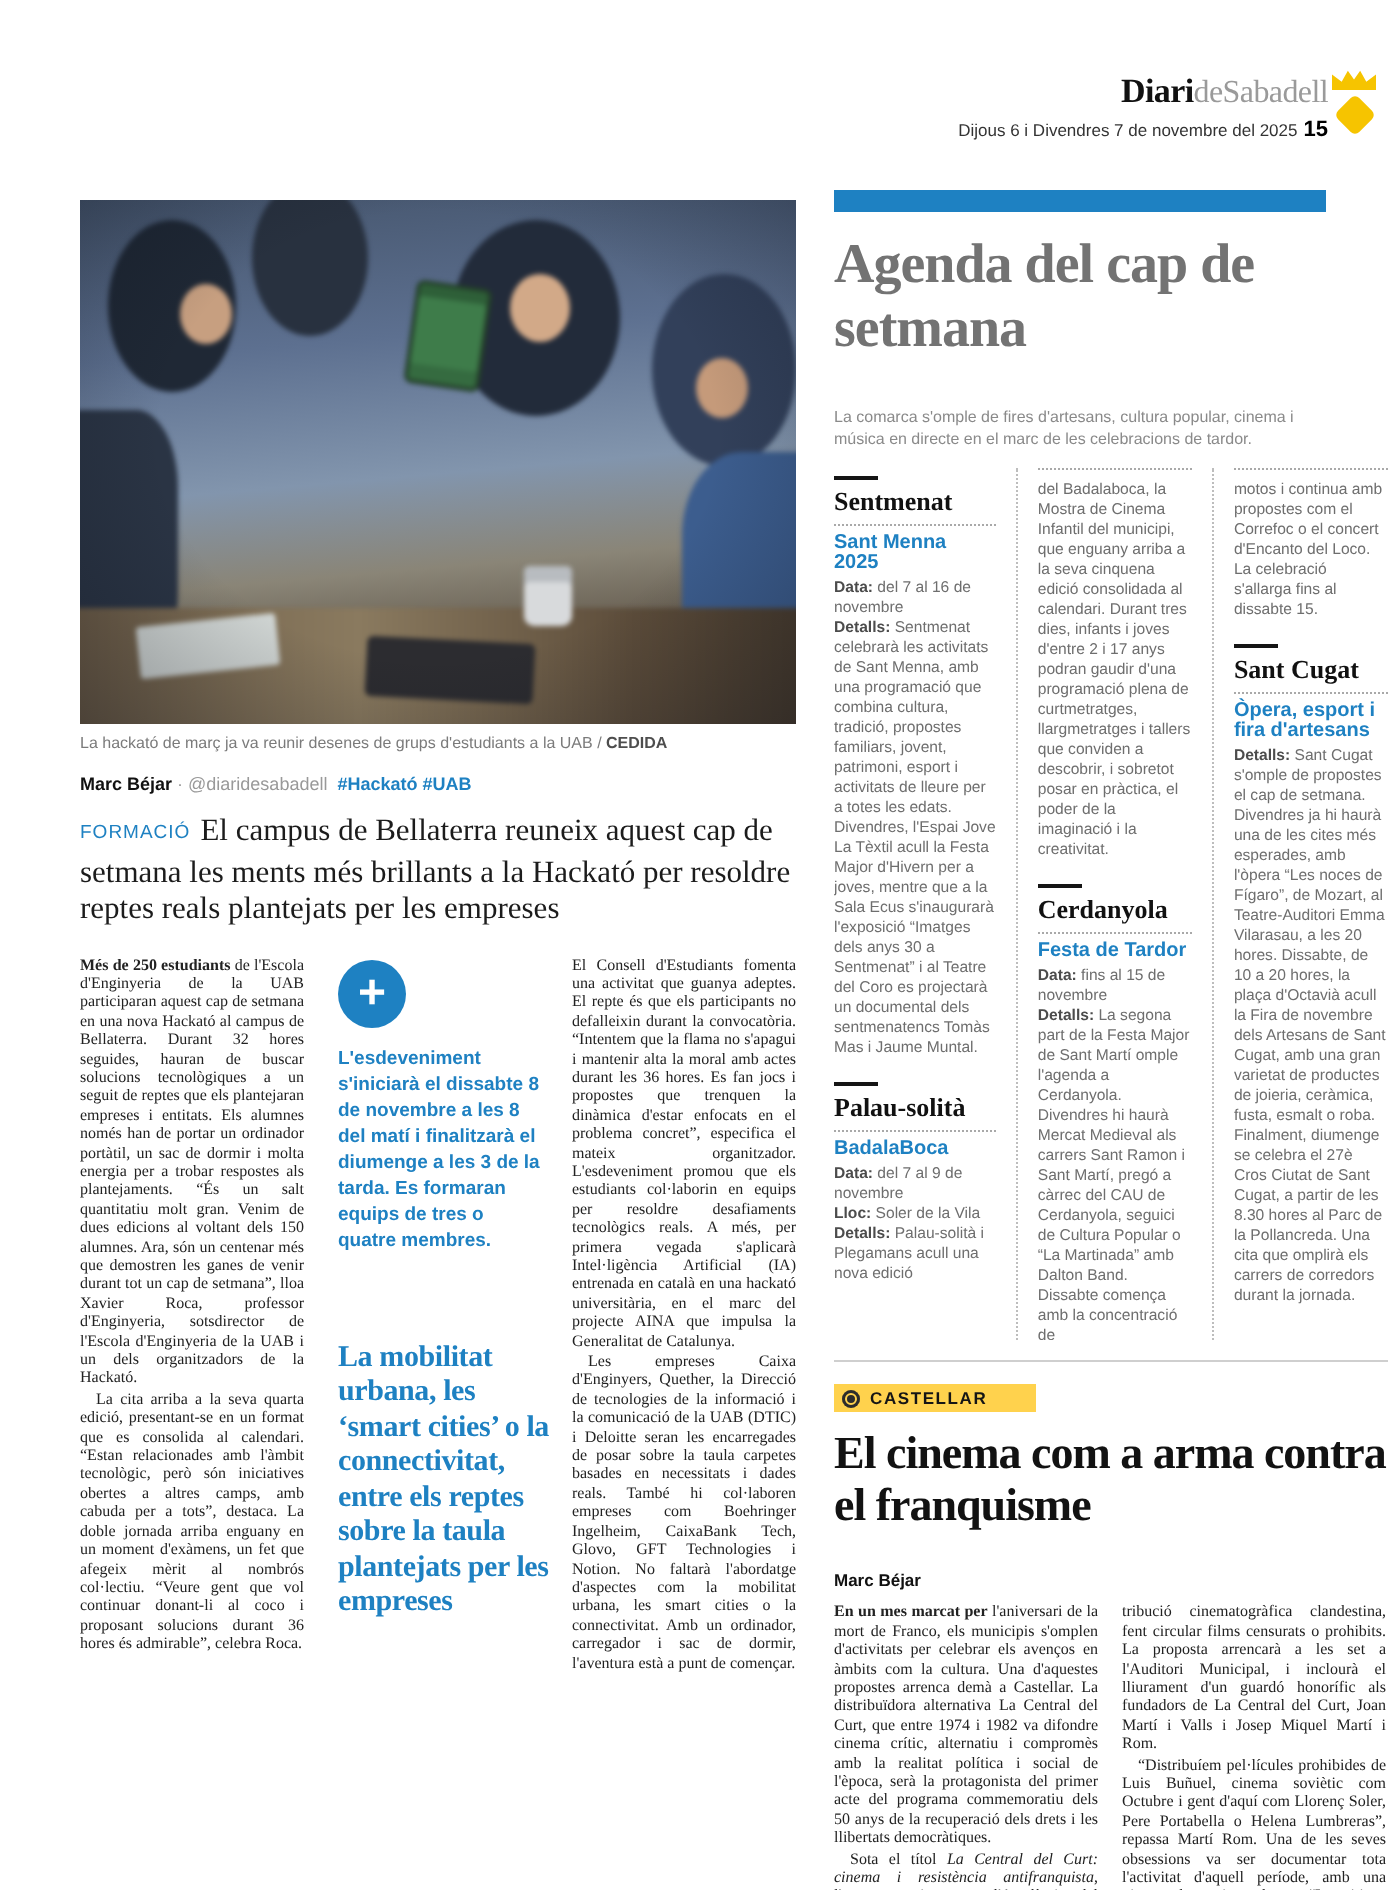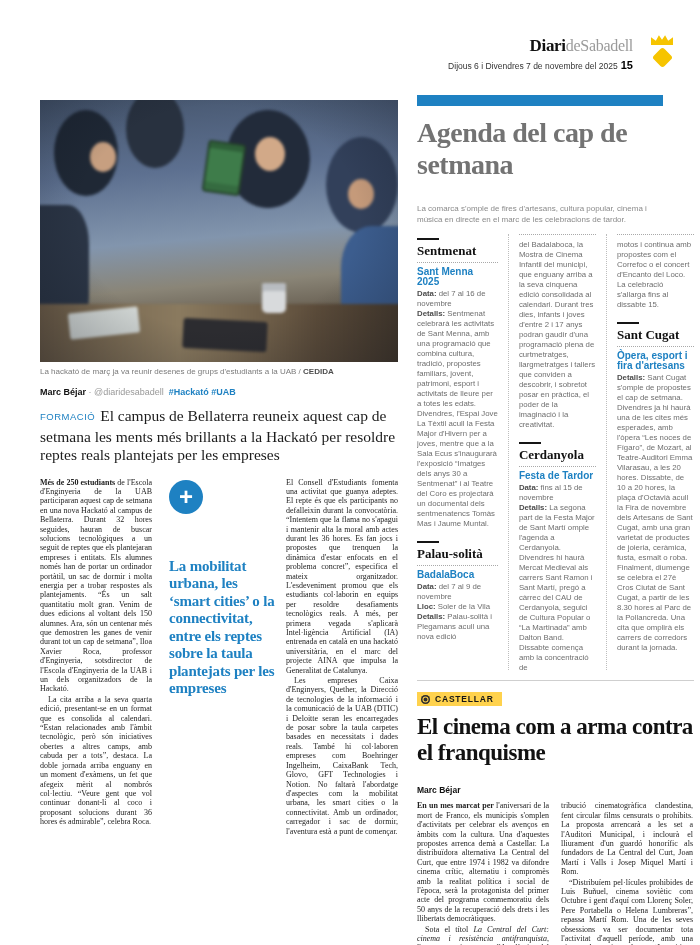--- a/index.html
+++ b/index.html
@@ -1,20 +1,20 @@
 <!DOCTYPE html>
 <html><head>
 <meta charset="utf-8">
 <style>
   html,body{margin:0;padding:0;background:#e8e8e8;}
   .page{position:relative;width:700px;height:945px;background:#ffffff;overflow:hidden;
         font-family:"Liberation Sans",sans-serif;color:#1a1a1a;}
 
   
-  .masthead{position:absolute;top:30px;right:25px;display:flex;align-items:flex-start;gap:16px;}
+  .masthead{position:absolute;top:30px;right:10px;display:flex;align-items:flex-start;gap:0;}
   .mast-text{text-align:right;padding-top:6px;}
   .brand-bold{font-family:"Liberation Serif",serif;font-weight:900;font-size:17px;color:#111;letter-spacing:-0.3px;}
   .brand-light{font-family:"Liberation Serif",serif;font-size:16px;color:#9a9a9a;letter-spacing:-0.3px;}
   .dateline{font-size:8.5px;color:#333;margin-top:3px;}
   .dateline .pageno{font-size:11px;color:#000;margin-left:3px;}
   .emblem{width:26px;display:flex;flex-direction:column;align-items:center;gap:2px;padding-top:4px;}
   .crown{width:22px;height:11px;background:#f6c400;
          clip-path:polygon(0 100%,0 30%,22% 62%,36% 12%,50% 52%,64% 12%,78% 62%,100% 30%,100% 100%);}
   .onion{width:15px;height:15px;background:#f6c400;transform:rotate(45deg);border-radius:3px;margin-top:3px;}
 
@@ -75,21 +75,21 @@
   .dotrule{border-top:1px dotted #a9a9a9;margin:2px 0 4px;}
   .event{font-size:10px;font-weight:bold;color:#1e81c2;line-height:10px;margin:2px 0 2px;}
   .ag-line{margin:0;font-size:7.8px;line-height:10px;color:#6e6e6e;}
   .ag-line b{color:#4c4c4c;}
   .ag-cont{border-top:1px dotted #a9a9a9;padding-top:5px;font-size:7.8px;line-height:10px;color:#6e6e6e;margin:0;}
   .ag-gap{height:8px;}
 
   
   .castellar{margin-top:10px;border-top:1px solid #cfcfcf;padding-top:11px;}
   .badge-row{display:flex;align-items:center;gap:0;}
-  .badge{display:inline-flex;align-items:center;gap:5px;background:#ffd24d;padding:2px 8px 2px 4px;}
+  .badge{display:inline-flex;align-items:center;gap:5px;background:#ffd24d;padding:2px 24px 2px 4px;}
   .badge-icon{width:9px;height:9px;border-radius:50%;background:#2c2c2c;box-shadow:inset 0 0 0 1.5px #2c2c2c, inset 0 0 0 2.5px #ffd24d;}
   .badge-label{font-size:8.5px;font-weight:bold;letter-spacing:.8px;color:#151515;}
   .cast-headline{font-family:"Liberation Serif",serif;font-weight:700;font-size:23px;line-height:26px;
                  letter-spacing:-0.5px;color:#121212;margin-top:8px;}
   .cast-byline{font-size:8.5px;font-weight:bold;color:#111;margin-top:9px;}
   .cast-cols{display:flex;gap:12px;margin-top:6px;height:212px;overflow:hidden;}
   .ccol{width:132px;}
   .cast-p{margin:0;font-family:"Liberation Serif",serif;font-size:8px;line-height:9.4px;text-align:justify;color:#222;}
   .cast-p + .cast-p{text-indent:8px;margin-top:1px;}
   .ital{font-style:italic;}
@@ -147,20 +147,21 @@
       <span class="kicker-label">FORMACIÓ</span><span>El campus de Bellaterra reuneix aquest cap de setmana les ments més brillants a la Hackató per resoldre reptes reals plantejats per les empreses</span>
     </div>
 
     <div class="body-cols">
       <div class="bcol">
         <p class="body-p"><b class="lead">Més de 250 estudiants</b><span> de l'Escola d'Enginyeria de la UAB participaran aquest cap de setmana en una nova Hackató al campus de Bellaterra. Durant 32 hores seguides, hauran de buscar solucions tecnològiques a un seguit de reptes que els plantejaran empreses i entitats. Els alumnes només han de portar un ordinador portàtil, un sac de dormir i molta energia per a trobar respostes als plantejaments. “És un salt quantitatiu molt gran. Venim de dues edicions al voltant dels 150 alumnes. Ara, són un centenar més que demostren les ganes de venir durant tot un cap de setmana”, lloa Xavier Roca, professor d'Enginyeria, sotsdirector de l'Escola d'Enginyeria de la UAB i un dels organitzadors de la Hackató.</span></p>
         <p class="body-p">La cita arriba a la seva quarta edició, presentant-se en un format que es consolida al calendari. “Estan relacionades amb l'àmbit tecnològic, però són iniciatives obertes a altres camps, amb cabuda per a tots”, destaca. La doble jornada arriba enguany en un moment d'exàmens, un fet que afegeix mèrit al nombrós col·lectiu. “Veure gent que vol continuar donant-li al coco i proposant solucions durant 36 hores és admirable”, celebra Roca.</p>
       </div>
       <div class="bcol">
         <div class="plus-circle">+</div>
+        <div class="infobox">L'esdeveniment s'iniciarà el dissabte 8 de novembre a les 8 del matí i finalitzarà el diumenge a les 3 de la tarda. Es formaran equips de tres o quatre membres.</div>
         <div class="pullquote">La mobilitat urbana, les ‘smart cities’ o la connectivitat, entre els reptes sobre la taula plantejats per les empreses</div>
       </div>
       <div class="bcol">
         <p class="body-p">El Consell d'Estudiants fomenta una activitat que guanya adeptes. El repte és que els participants no defalleixin durant la convocatòria. “Intentem que la flama no s'apagui i mantenir alta la moral amb actes durant les 36 hores. Es fan jocs i propostes que trenquen la dinàmica d'estar enfocats en el problema concret”, especifica el mateix organitzador. L'esdeveniment promou que els estudiants col·laborin en equips per resoldre desafiaments tecnològics reals. A més, per primera vegada s'aplicarà Intel·ligència Artificial (IA) entrenada en català en una hackató universitària, en el marc del projecte AINA que impulsa la Generalitat de Catalunya.</p>
         <p class="body-p">Les empreses Caixa d'Enginyers, Quether, la Direcció de tecnologies de la informació i la comunicació de la UAB (DTIC) i Deloitte seran les encarregades de posar sobre la taula carpetes basades en necessitats i dades reals. També hi col·laboren empreses com Boehringer Ingelheim, CaixaBank Tech, Glovo, GFT Technologies i Notion. No faltarà l'abordatge d'aspectes com la mobilitat urbana, les smart cities o la connectivitat. Amb un ordinador, carregador i sac de dormir, l'aventura està a punt de començar.</p>
       </div>
     </div>
   </section>
 
   <aside class="right-rail">

